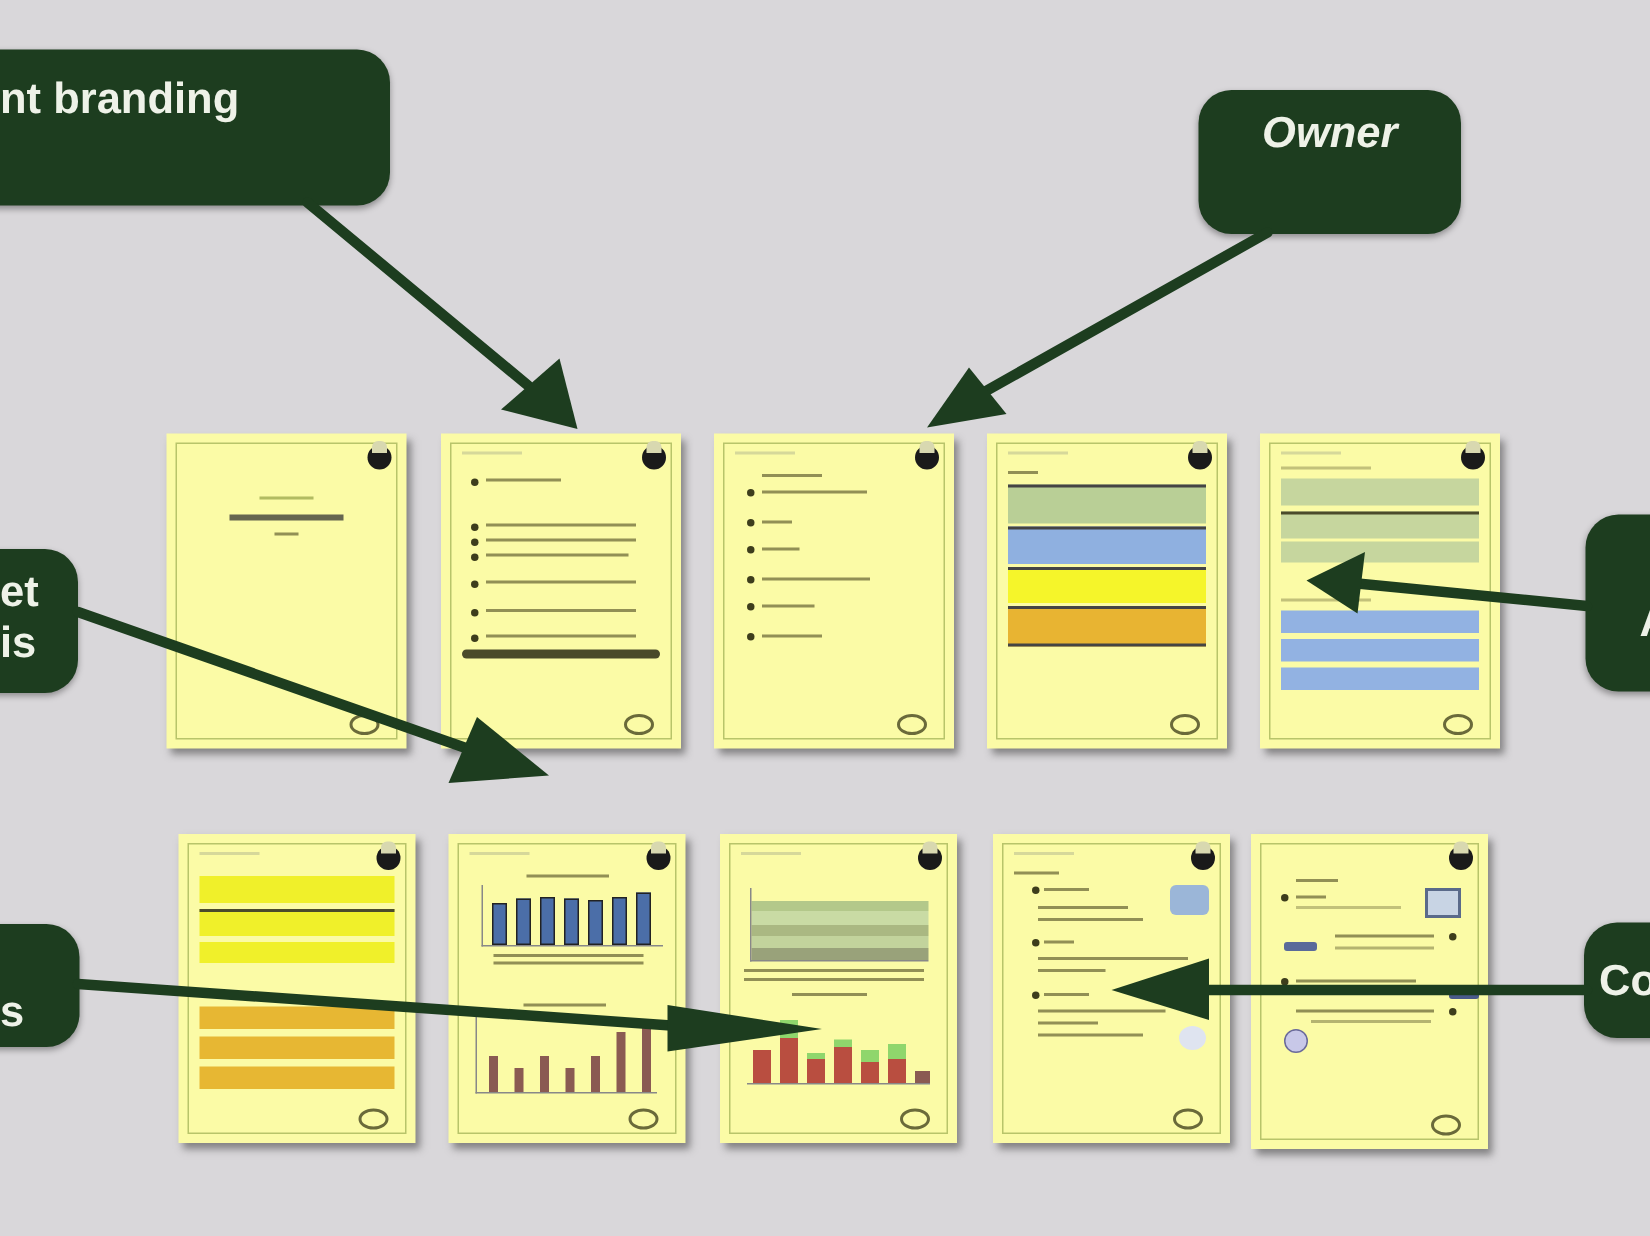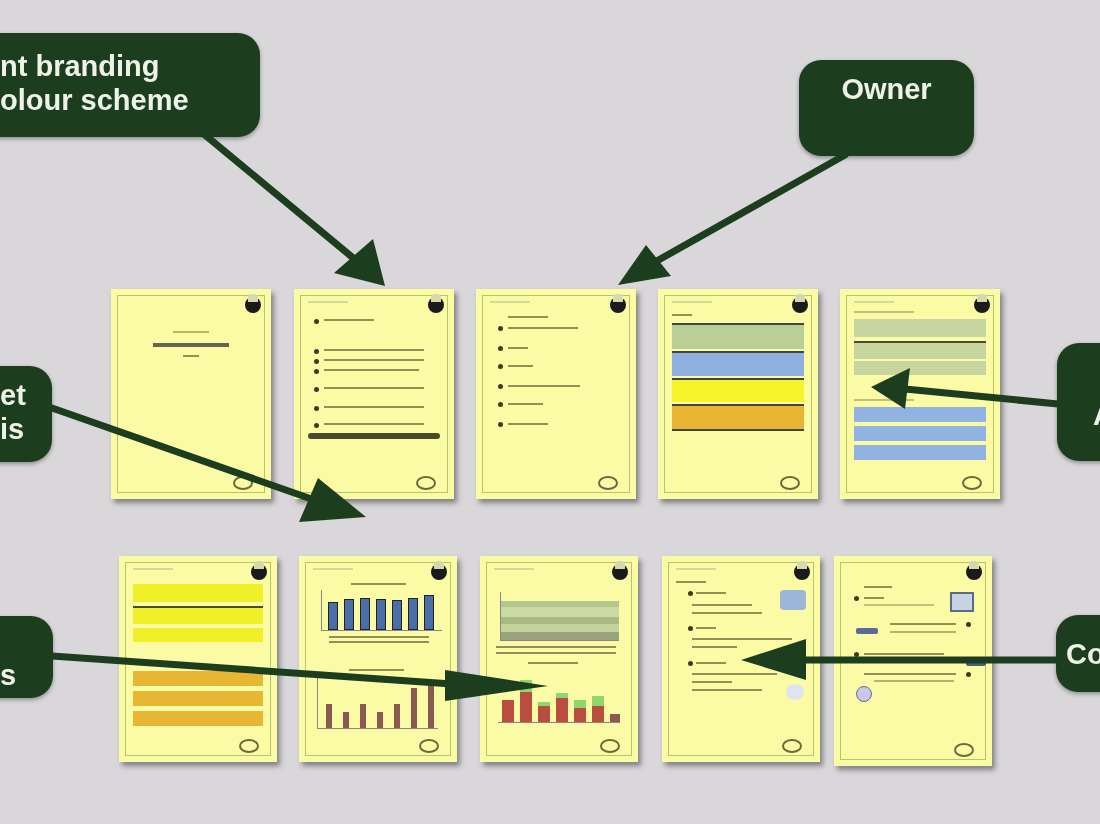--- a/index.html
+++ b/index.html
@@ -16,23 +16,22 @@
   .ln{position:absolute;height:2px;background:#6d6b3a;opacity:.75;}
   .dot{position:absolute;width:5px;height:5px;border-radius:50%;background:#3d3d1c;}
   .band{position:absolute;left:14px;right:14px;}
   .bar{position:absolute;bottom:0;}
 </style>
 </head>
 <body>
 
 <div class="callout" style="left:-30px;top:33px;width:290px;height:104px;padding:16px 0 0 30px;box-sizing:border-box;">
   <span>nt branding</span>
-  <span>olour scheme</span>
-</div>
-<div class="callout" style="left:799px;top:60px;width:175px;height:96px;padding:12px 0 0 0;box-sizing:border-box;text-align:center;">
+</div>
+<div class="callout" style="left:799px;top:60px;width:175px;height:96px;padding:12px 0 0 0;box-sizing:border-box;text-align:center;font-style:italic;">
   <span>Owner</span>
 </div>
 <div class="callout" style="left:-30px;top:366px;width:82px;height:96px;padding:12px 0 0 30px;box-sizing:border-box;">
   <span>et</span>
   <span>is</span>
 </div>
 <div class="callout" style="left:1057px;top:343px;width:80px;height:118px;padding:55px 0 0 36px;box-sizing:border-box;">
   <span>A</span>
 </div>
 <div class="callout" style="left:-30px;top:616px;width:83px;height:82px;padding:42px 0 0 30px;box-sizing:border-box;">

